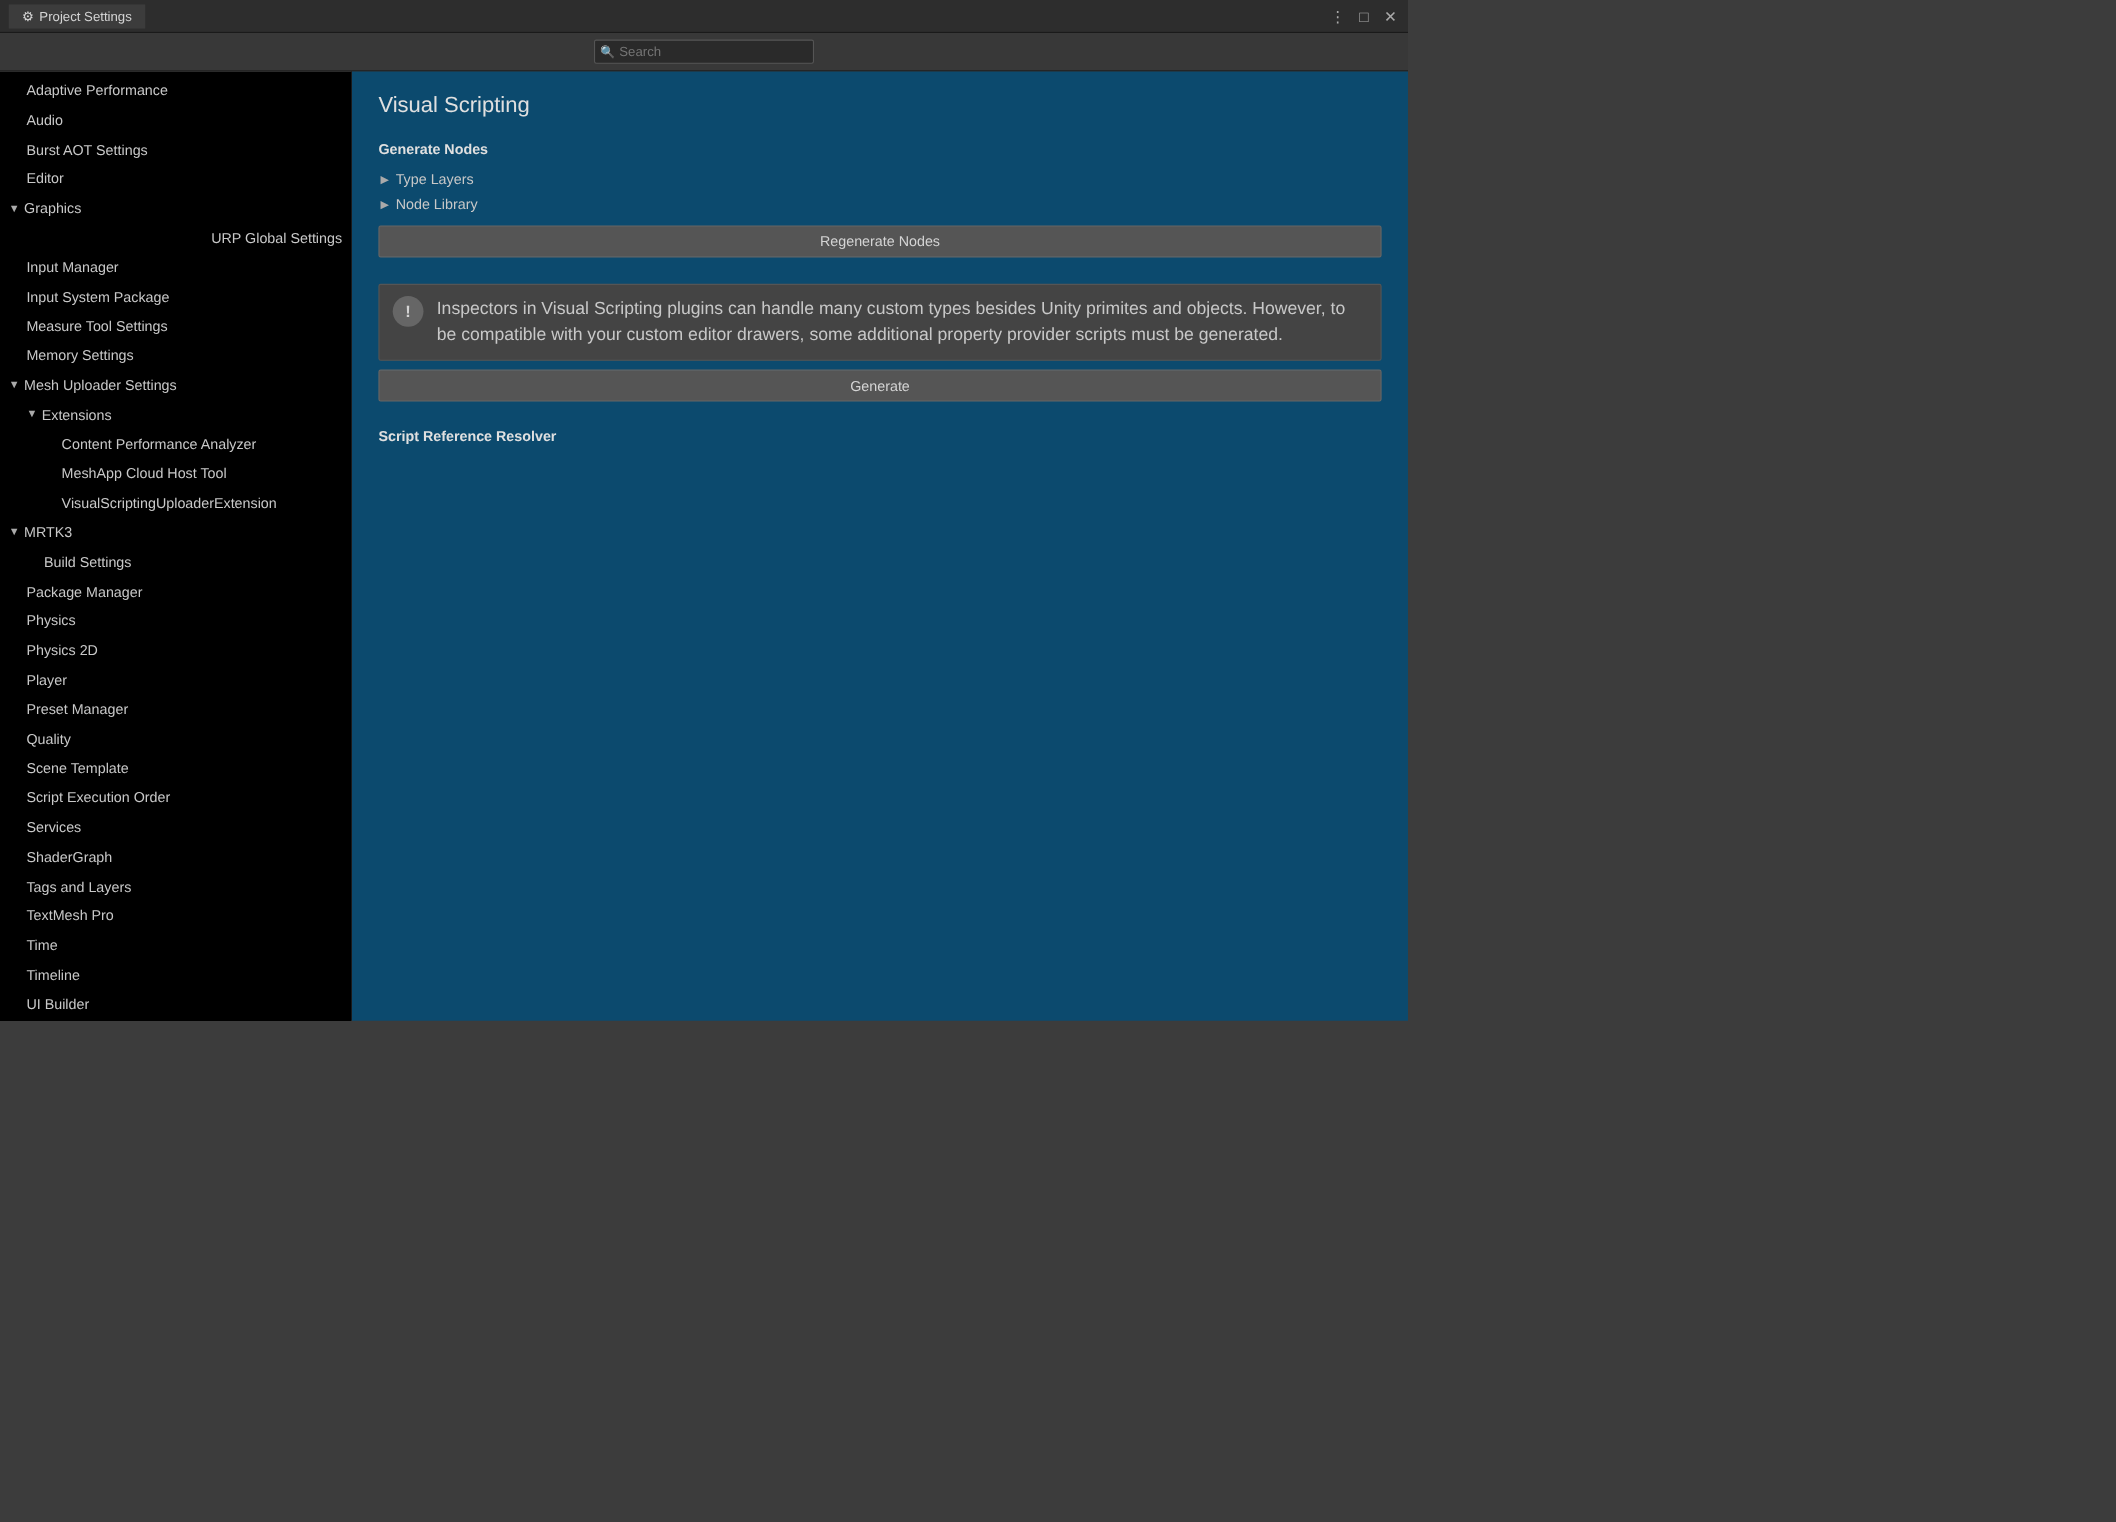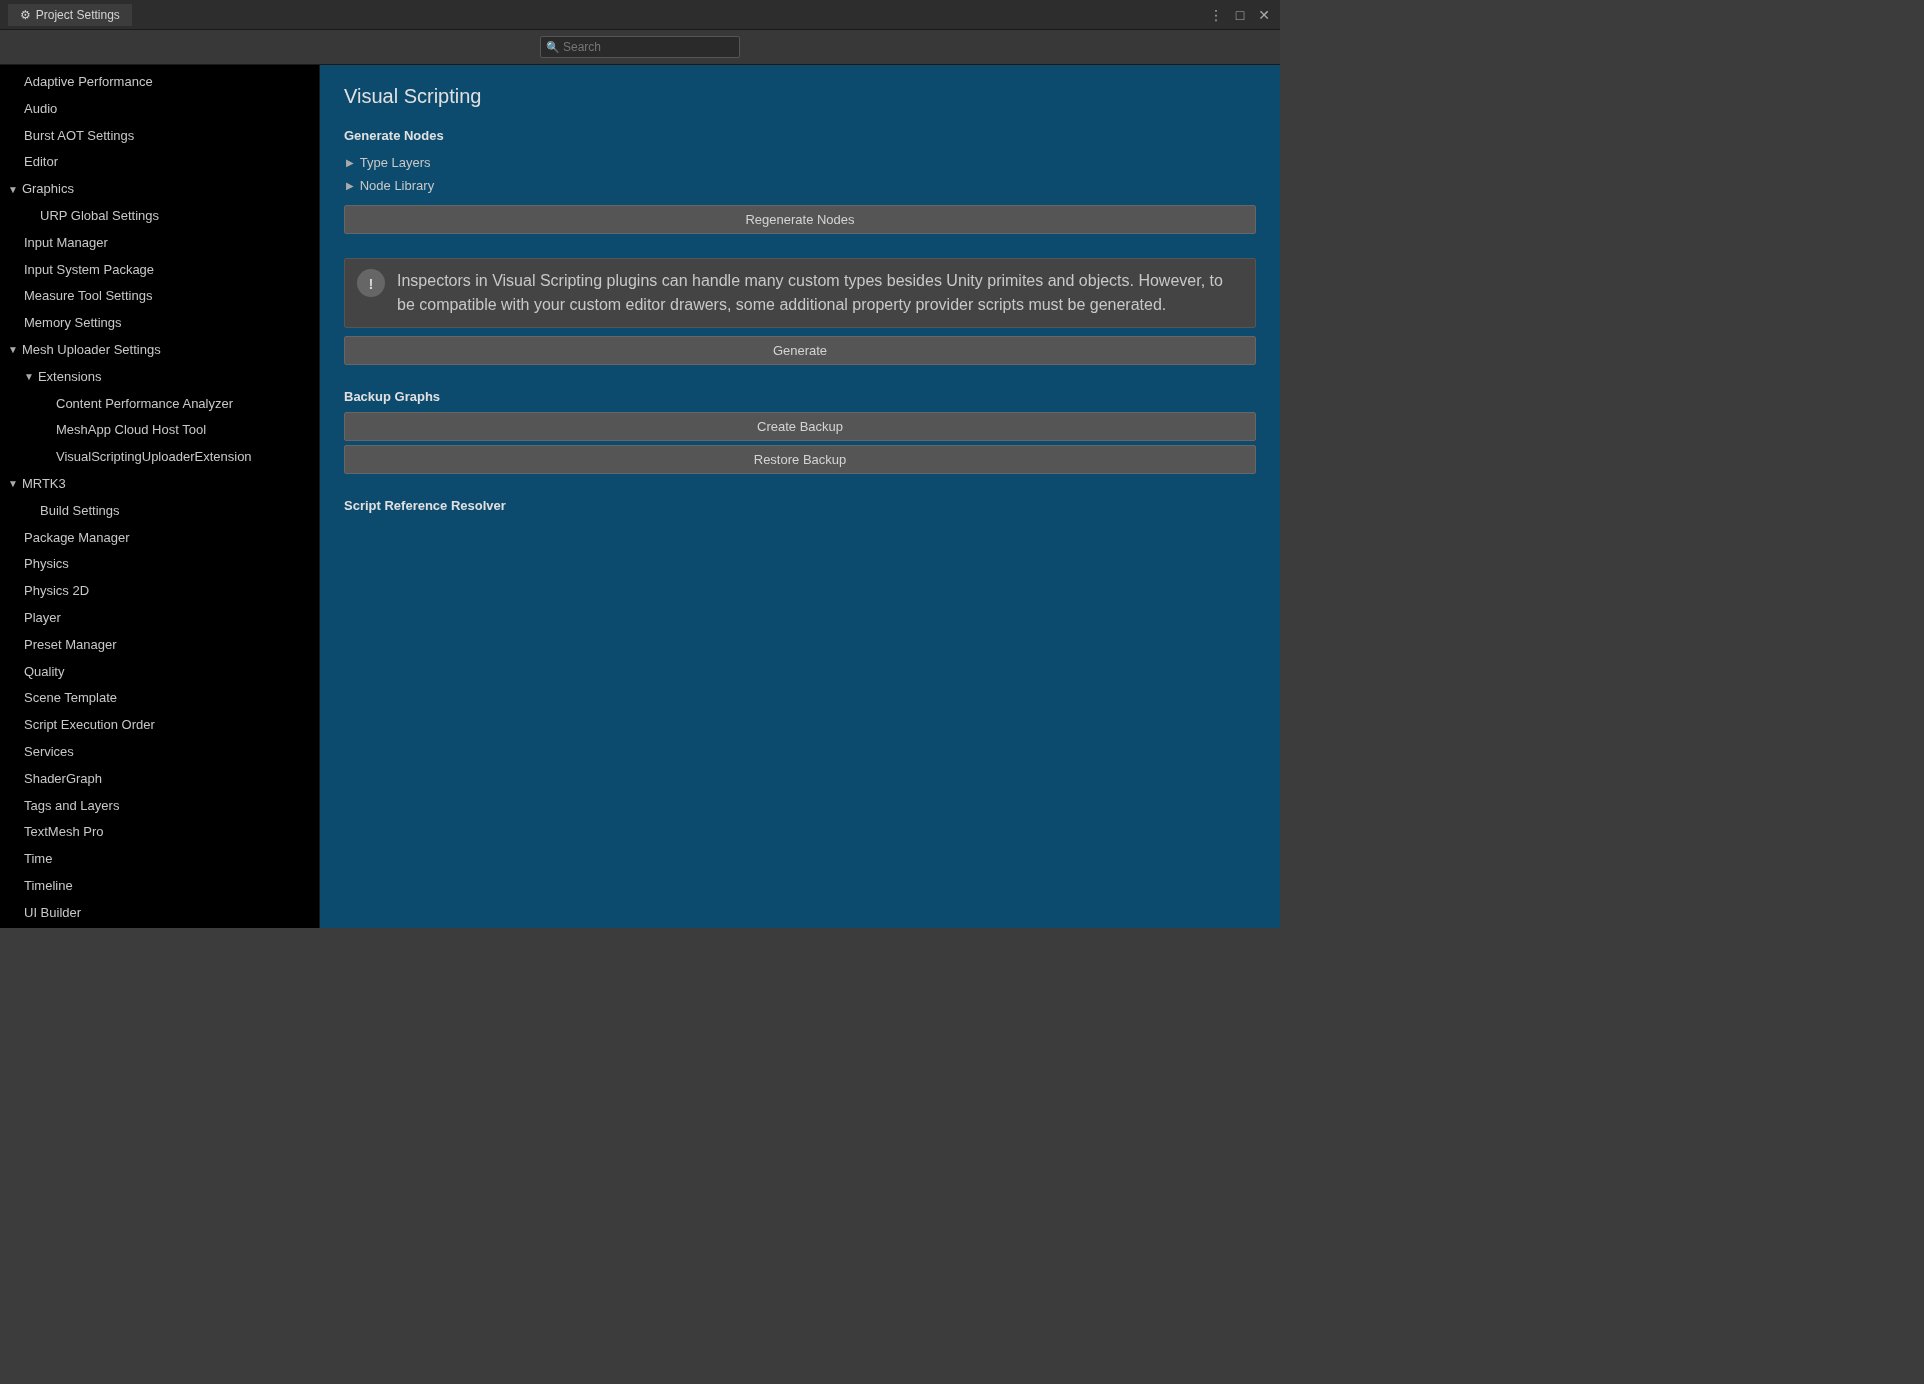--- a/index.html
+++ b/index.html
@@ -244,21 +244,21 @@
 
   <div class="sidebar" id="sidebar-container">
   <div class="sidebar-item level1" style="padding-left: 24px;">Adaptive Performance</div>
       <div class="sidebar-item level1" style="padding-left: 24px;">Audio</div>
       <div class="sidebar-item level1" style="padding-left: 24px;">Burst AOT Settings</div>
       <div class="sidebar-item level1" style="padding-left: 24px;">Editor</div>
       <div class="sidebar-group-header" style="padding-left: 8px;">
         <span class="arrow">▼</span>
         <span>Graphics</span>
       </div>
-      <div class="sidebar-item level2" style="padding-left: 40px;">URP Global Settings</div>
+      <div class="sidebar-item level2" style="padding-left: 40px; text-align: right;">URP Global Settings</div>
       <div class="sidebar-item level1" style="padding-left: 24px;">Input Manager</div>
       <div class="sidebar-item level1" style="padding-left: 24px;">Input System Package</div>
       <div class="sidebar-item level1" style="padding-left: 24px;">Measure Tool Settings</div>
       <div class="sidebar-item level1" style="padding-left: 24px;">Memory Settings</div>
       <div class="sidebar-group-header" style="padding-left: 8px;">
         <span class="arrow">▼</span>
         <span>Mesh Uploader Settings</span>
       </div>
       <div class="sidebar-group-header" style="padding-left: 24px;">
         <span class="arrow">▼</span>
@@ -309,25 +309,20 @@
     </div>
 
     <div style="margin-top:20px;">
       <div class="info-box">
         <div class="info-icon">!</div>
         <div class="info-text">Inspectors in Visual Scripting plugins can handle many custom types besides Unity primites and objects. However, to be compatible with your custom editor drawers, some additional property provider scripts must be generated.</div>
       </div>
       <button class="action-button">Generate</button>
     </div>
 
-    <div style="margin-top:20px;">
-      <div class="section-label">Backup Graphs</div>
-      <button class="action-button">Create Backup</button>
-      <button class="action-button">Restore Backup</button>
-    </div>
 
     <div style="margin-top:20px;">
       <div class="section-label">Script Reference Resolver</div>
     </div>
   </div>
 
 </div>
 
 <div class="bottom-bar">
   <span>▶ Models</span>

